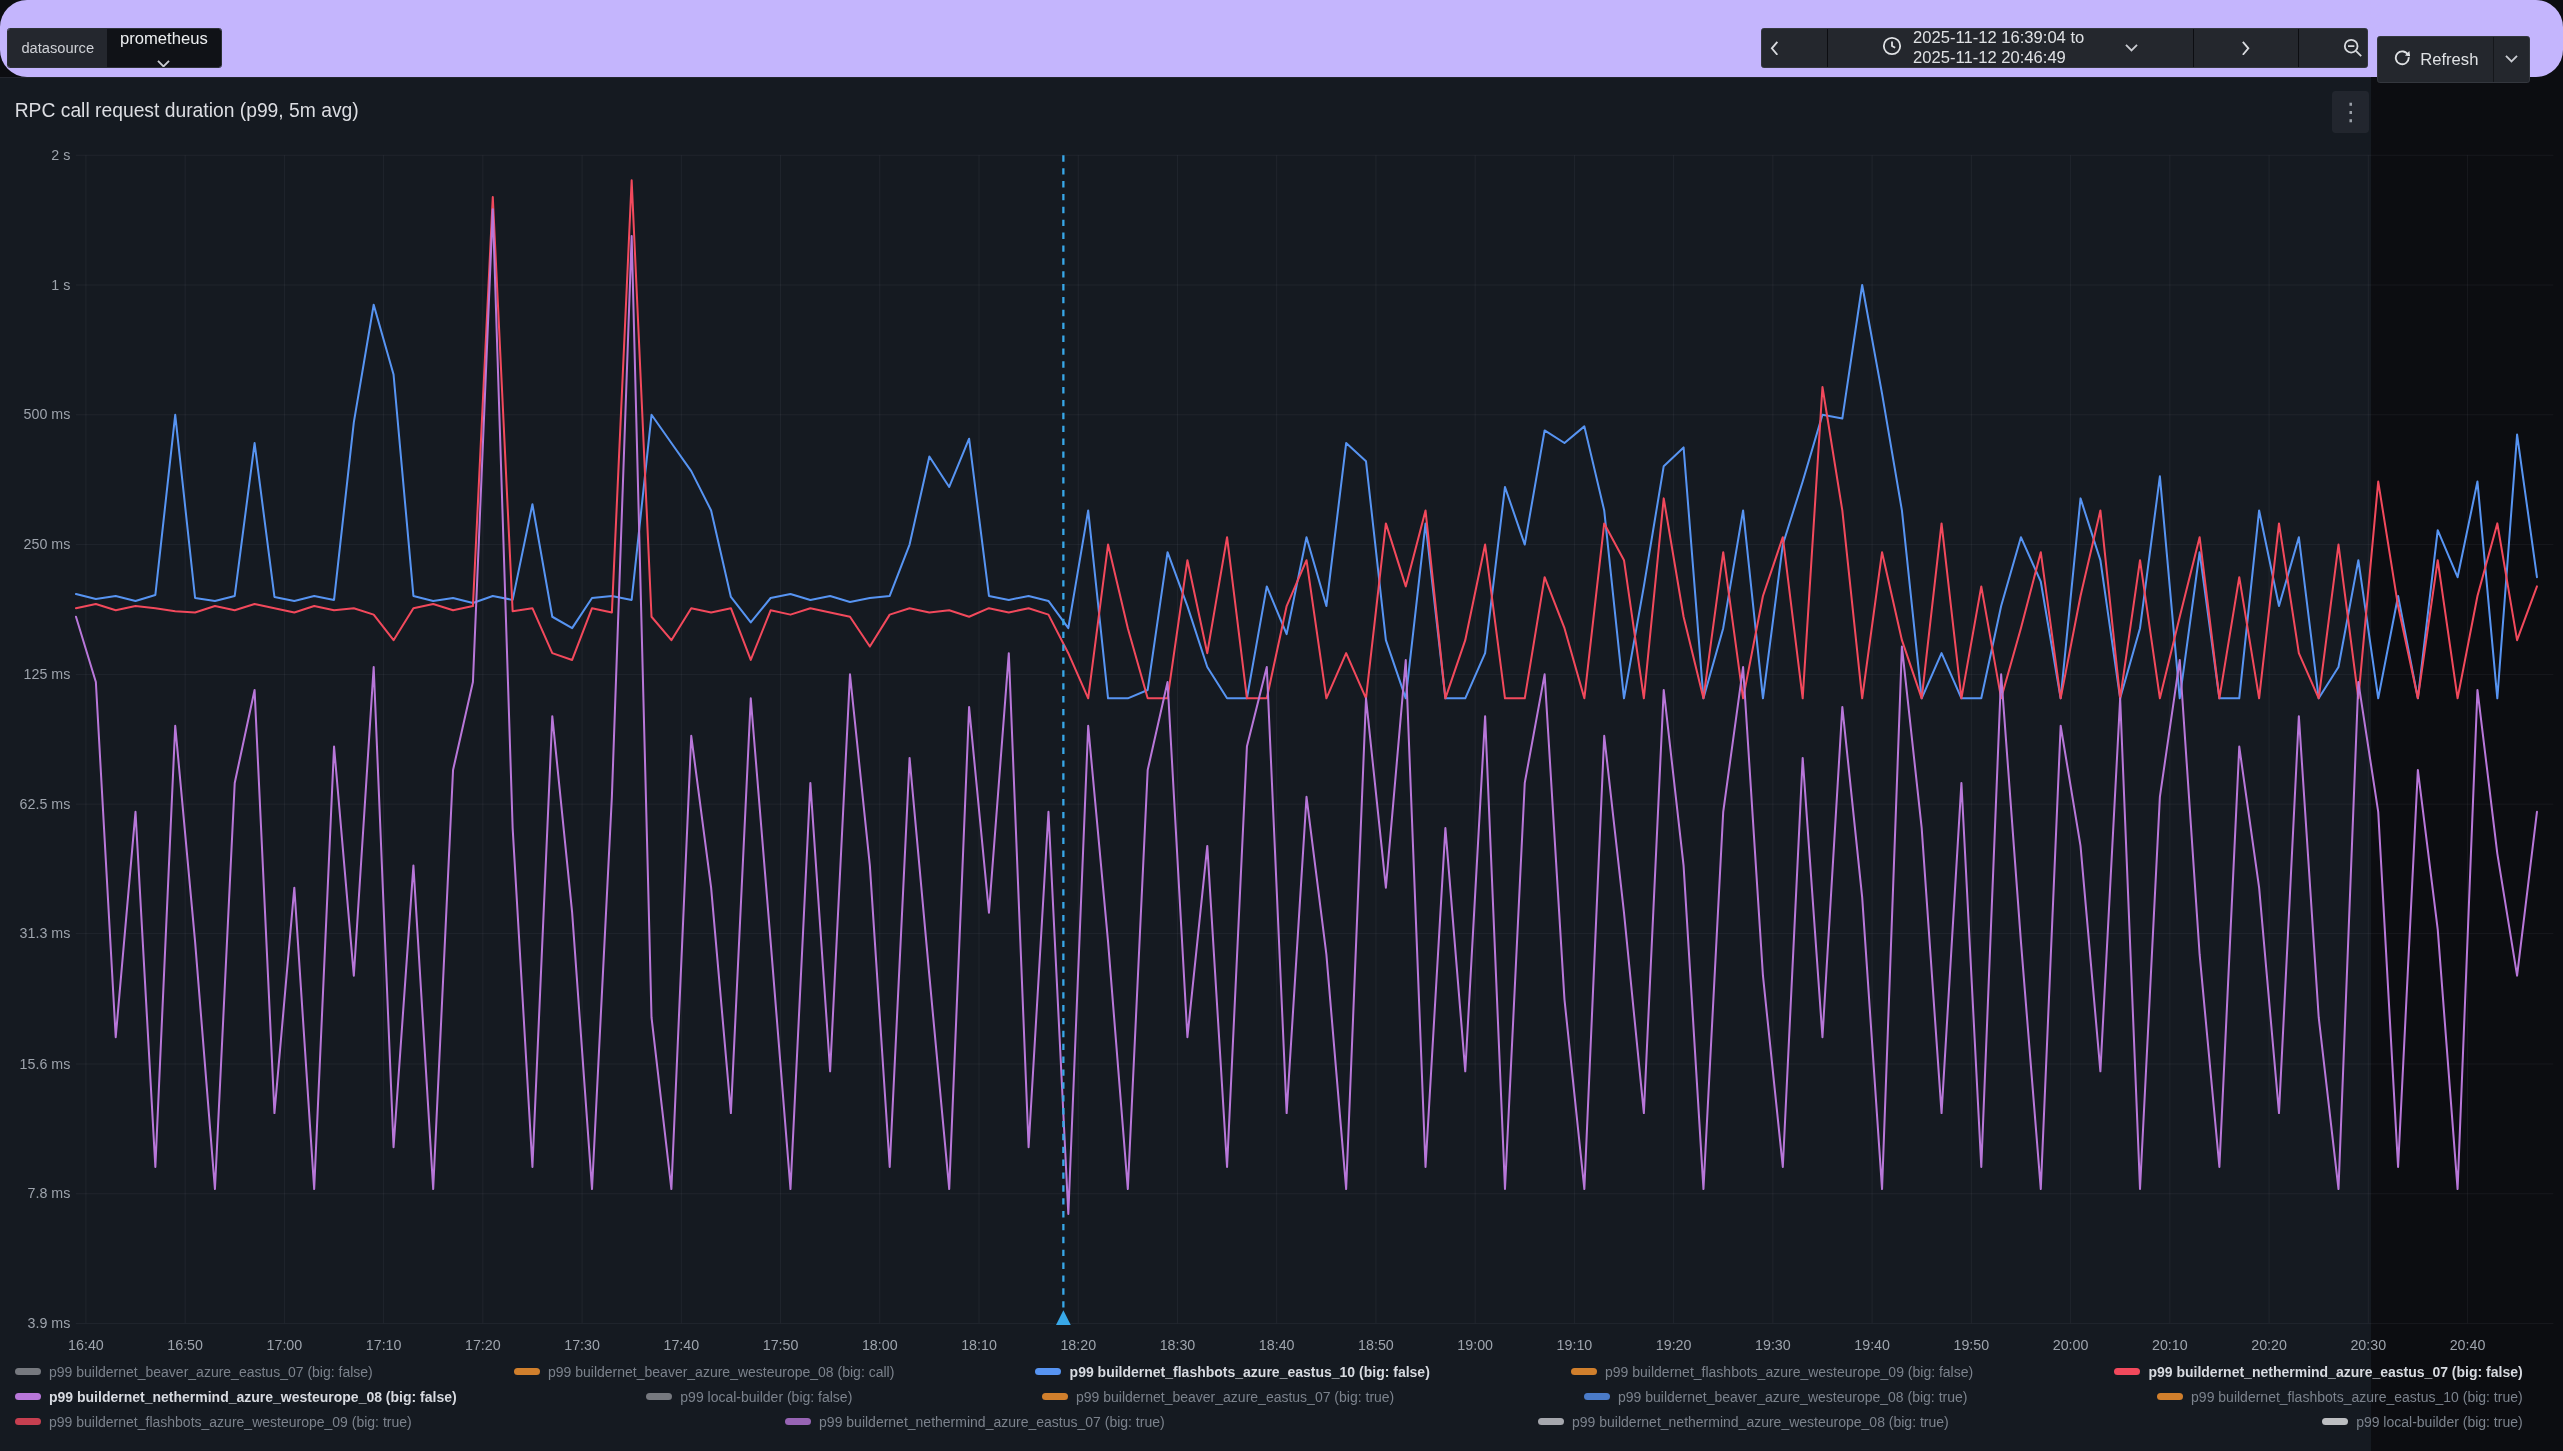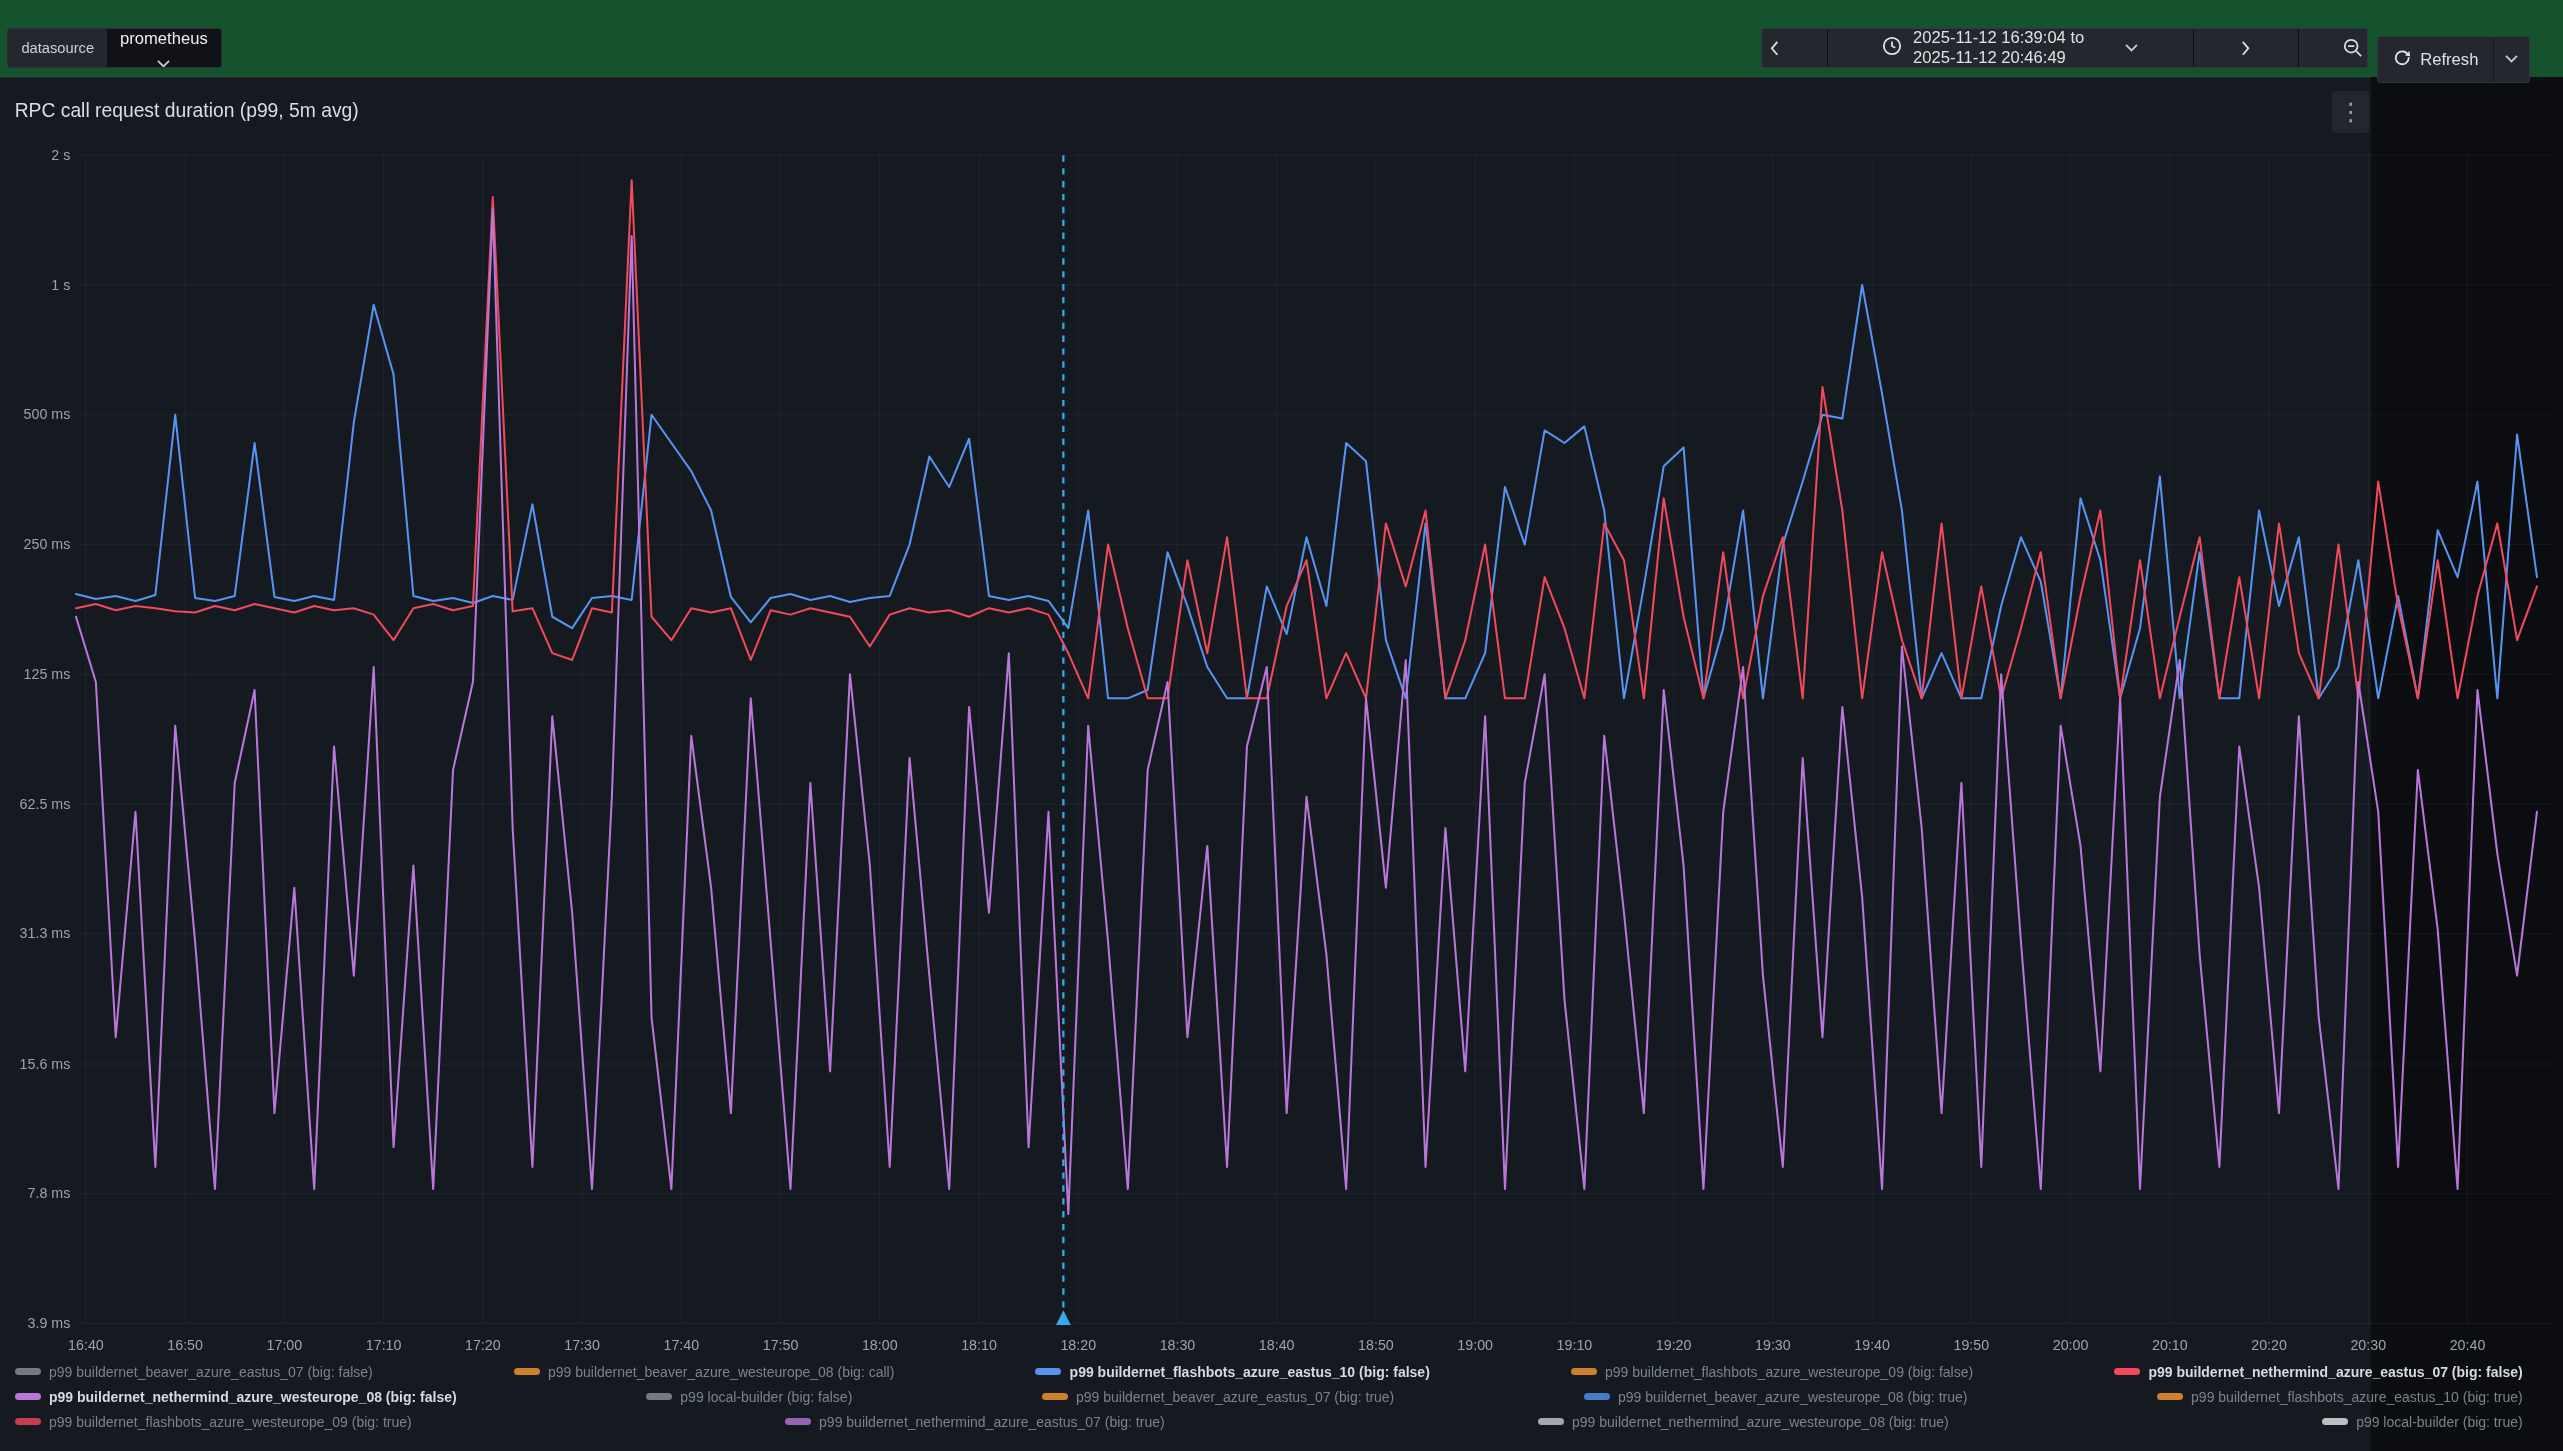--- a/index.html
+++ b/index.html
@@ -1,18 +1,18 @@
 <!DOCTYPE html>
 <html style="font-size:14.7px"><head>
 <meta charset="utf-8">
 <style>
   * { margin:0; padding:0; box-sizing:border-box; }
   html,body { width:2563px; height:1452px; background:#0c0d11; overflow:hidden;
     font-family:"Liberation Sans", sans-serif; -webkit-font-smoothing:antialiased; }
-  .toolbar { position:absolute; left:0; top:0; width:2563px; height:77px; background:#14532d; }
+  .toolbar { position:absolute; left:0; top:0; width:2563px; height:77px; background:#c4b5fd;border-radius:27px; }
   .chip { position:absolute; top:28px; height:40px; display:flex; border:0.9px solid #2c3036; border-radius:2.8px; overflow:hidden; }
   .chip-label { background:#24272e; color:#cfd1d6; font-size:14.7px; display:flex; align-items:center; padding:0 13px; }
   .chip-value { background:#101217; color:#eceef0; font-size:16.6px; display:flex; align-items:center; gap:11px; padding:0 13px; cursor:pointer;flex-direction:column; }
   .chev { width:13px; height:8.3px; display:inline-block; }
   .chev svg { display:block; }
   .tr-group { position:absolute; top:28px; height:40px; display:flex; background:#24272d; border:0.9px solid #34373e; border-radius:2.8px; overflow:hidden;gap:40px; }
   .tr-btn { display:flex; align-items:center; justify-content:center; color:#d8dade; cursor:pointer; }
   .tr-divider { width:0.9px; background:#0c0d11; }
   .timebox { display:flex; align-items:center; gap:11px; padding:0 14.7px; color:#dfe1e4; font-size:16.6px; font-weight:500; cursor:pointer; }
   .icon-btn { display:flex; align-items:center; justify-content:center; cursor:pointer; }

